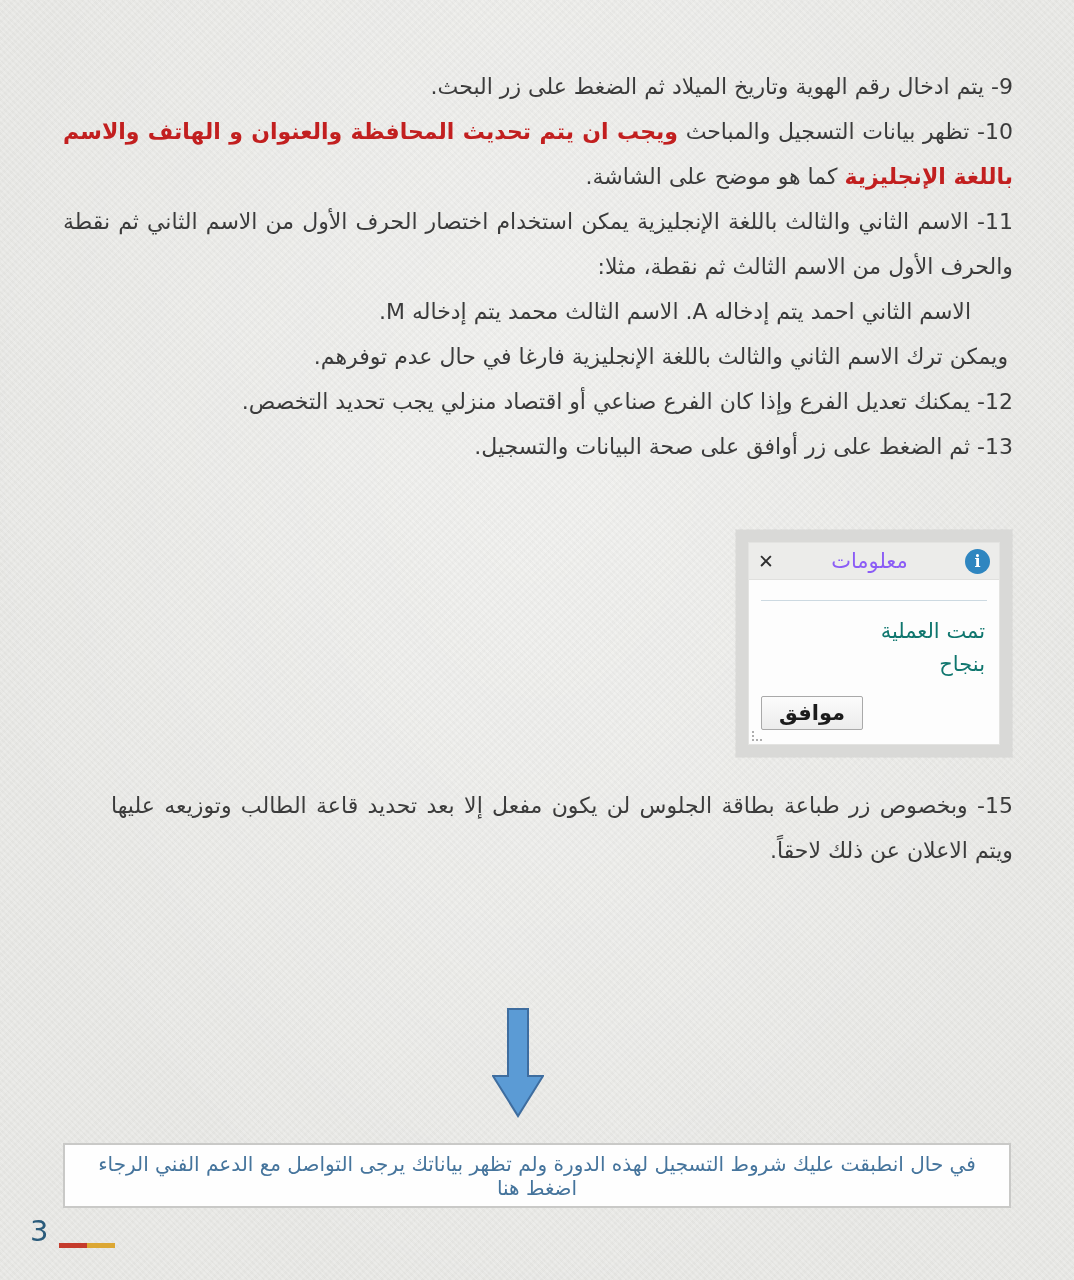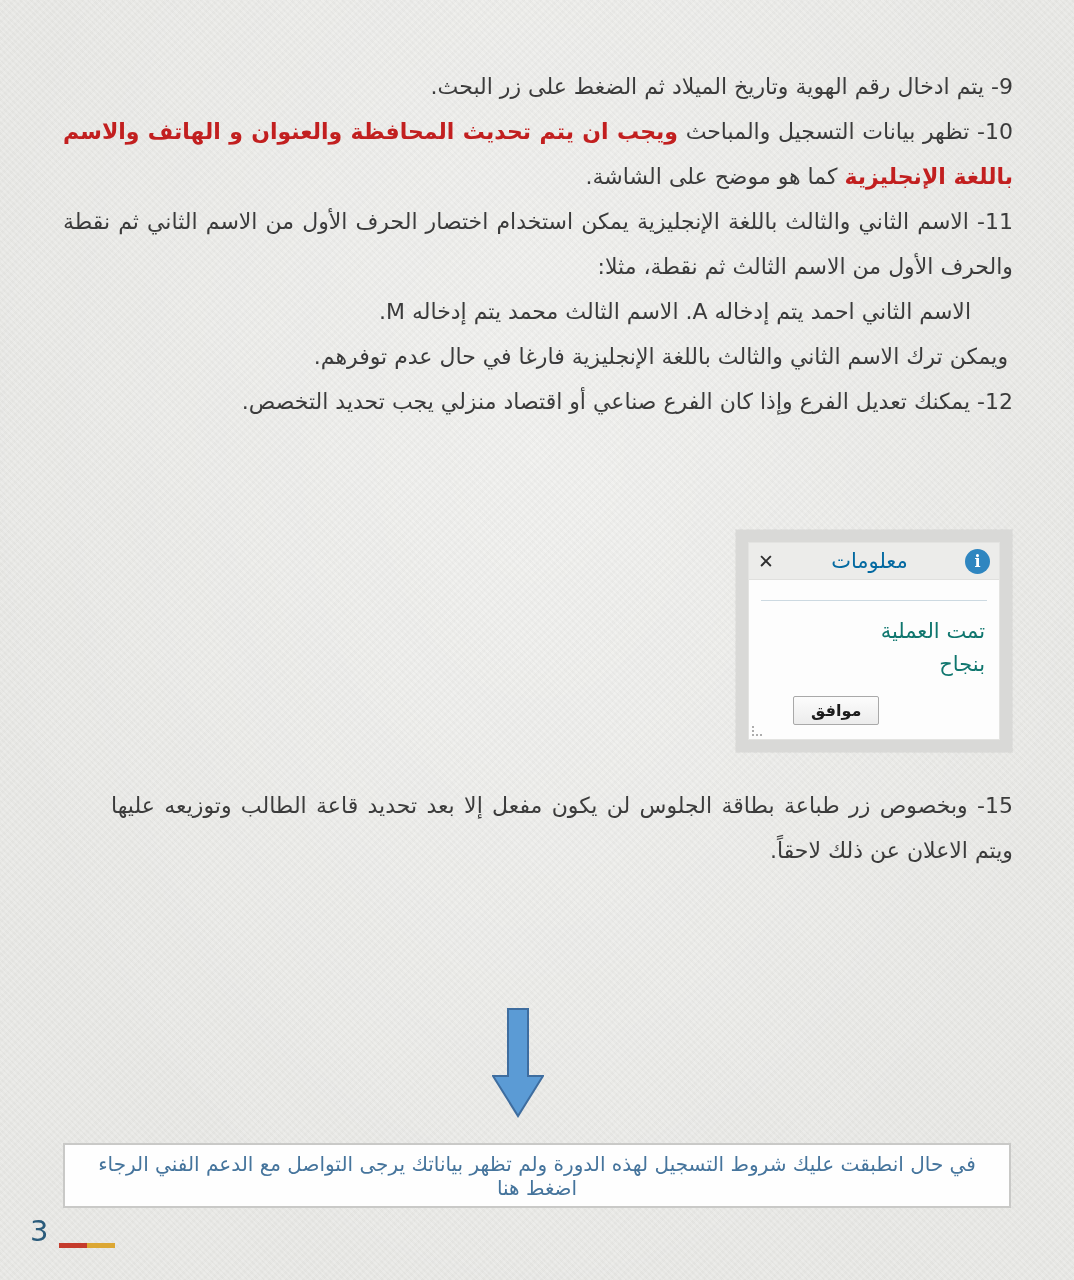--- a/index.html
+++ b/index.html
@@ -35,33 +35,33 @@
   .dialog{background:#fdfdfd;direction:rtl;position:relative;border:1px solid #e3e3e1;}
   .dialog-header{
     display:flex;align-items:center;justify-content:space-between;
     background:#ececea;height:36px;padding:0 9px;border-bottom:1px solid #e0e0de;
   }
   .info-circle{
     width:25px;height:25px;border-radius:50%;background:#2f86c0;color:#fff;
     font-weight:bold;font-size:16px;display:flex;align-items:center;justify-content:center;
     font-family:"DejaVu Serif",serif;flex:0 0 auto;
   }
-  .dlg-title{color:#0369a1;font-size:21px;}
+  .dlg-title{color:#8b5cf6;font-size:21px;}
   .dlg-close{color:#2e2e2e;font-size:19px;font-weight:bold;cursor:default;}
   .dlg-sep{border-top:1px solid #ccd9e1;margin:20px 12px 0;}
   .dlg-msg{
     white-space:pre-line;text-align:right;padding:14px 14px 0;
     font-size:21px;color:#0f766e;line-height:1.55;
   }
   .dlg-btn-row{padding:16px 12px 14px;text-align:left;direction:ltr;}
   .ok-btn{
     font-family:"DejaVu Sans",sans-serif;
-    font-size:16px;font-weight:bold;color:#1c1c1c;
+    font-size:21px;font-weight:bold;color:#1c1c1c;
     background:linear-gradient(#fcfcfc,#ececec);
-    border:1px solid #a9a9a9;border-radius:2px;padding:4px 17px;margin-left:32px;
+    border:1px solid #a9a9a9;border-radius:2px;padding:4px 17px;
   }
   .grip{
     position:absolute;left:3px;bottom:3px;width:8px;height:8px;
     border-left:2px dotted #9a9a9a;border-bottom:2px dotted #9a9a9a;opacity:.8;
   }
 
   #mid-text{
     position:absolute;top:783px;left:63px;right:61px;
     font-size:22px;line-height:45px;color:#3b3b3b;direction:rtl;margin-left:48px;
   }
@@ -87,20 +87,21 @@
 
 <div id="page">
 
   <div id="top-text">
     <p class="single">9- يتم ادخال رقم الهوية وتاريخ الميلاد ثم الضغط على زر البحث.</p>
     <p><span>10- تظهر بيانات التسجيل والمباحث </span><span class="red-bold">ويجب ان يتم تحديث المحافظة والعنوان و الهاتف والاسم باللغة الإنجليزية</span><span> كما هو موضح على الشاشة.</span></p>
     <p>11- الاسم الثاني والثالث باللغة الإنجليزية يمكن استخدام اختصار الحرف الأول من الاسم الثاني ثم نقطة والحرف الأول من الاسم الثالث ثم نقطة، مثلا:</p>
     <p class="example-line">الاسم الثاني احمد يتم إدخاله A. الاسم الثالث محمد يتم إدخاله M.</p>
     <p class="note-line">ويمكن ترك الاسم الثاني والثالث باللغة الإنجليزية فارغا في حال عدم توفرهم.</p>
     <p class="single">12- يمكنك تعديل الفرع وإذا كان الفرع صناعي أو اقتصاد منزلي يجب تحديد التخصص.</p>
+    <p class="single">13- ثم الضغط على زر أوافق على صحة البيانات والتسجيل.</p>
   </div>
 
   <div id="shot">
     <div class="dialog">
       <div class="dialog-header">
         <span class="info-circle">i</span>
         <span class="dlg-title">معلومات</span>
         <span class="dlg-close">✕</span>
       </div>
       <div class="dlg-sep"></div>

